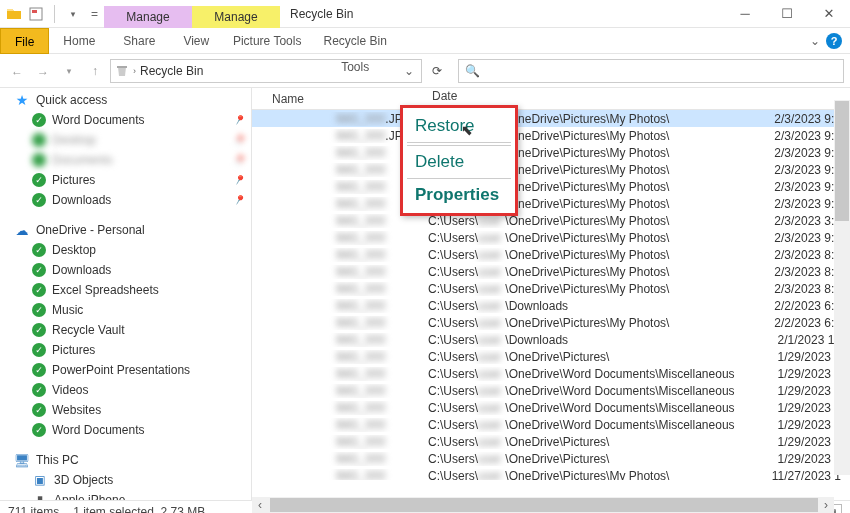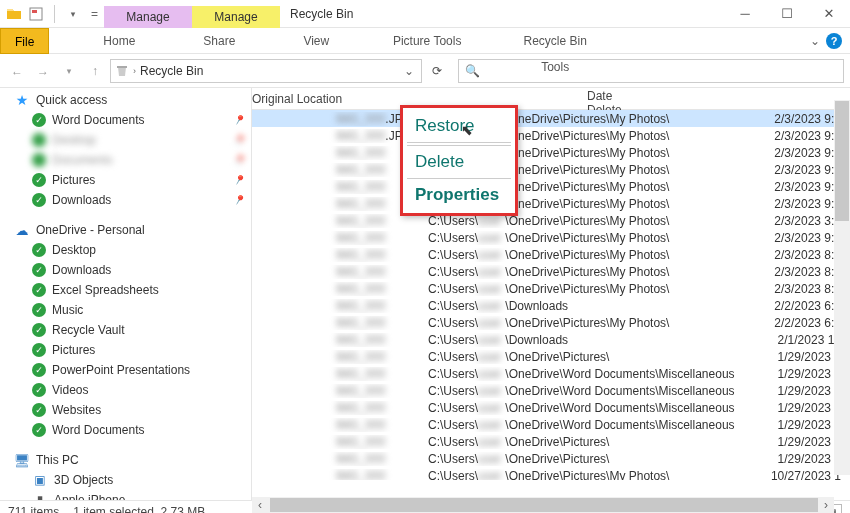--- a/index.html
+++ b/index.html
@@ -8,21 +8,21 @@
 .qat { display: flex; align-items: center; gap: 6px; padding: 0 6px; }
 .qat-icon { width: 16px; height: 16px; display: inline-flex; align-items: center; justify-content: center; }
 .qat-sep { width: 1px; height: 18px; background: #ccc; margin: 0 4px; }
 .context-tabs { display: flex; height: 28px; }
 .ctab { width: 88px; text-align: center; line-height: 22px; height: 22px; margin-top: 6px; font-size: 12px; }
 .ctab.purple { background: #e6bdf0; }
 .ctab.yellow { background: #f7f069; }
 .title { margin-left: 10px; font-size: 12px; }
 .winbtns { margin-left: auto; display: flex; }
 .winbtn { width: 42px; height: 28px; text-align: center; line-height: 28px; font-size: 13px; color: #555; }
-.ribbonrow { height: 26px; display: flex; align-items: center; border-bottom: 1px solid #e5e5e5; gap: 40px; }
+.ribbonrow { height: 26px; display: flex; align-items: center; border-bottom: 1px solid #e5e5e5; }
 .ribbon-file { background: #f3ba1e; color: #000; padding: 0 14px; height: 26px; line-height: 26px; border: 1px solid #d59e00; }
 .ribbon-tab { padding: 0 14px; height: 26px; line-height: 26px; color: #555; }
 .ribbon-tab.ctx { text-align: center; width: 88px; padding: 0; }
 .ribbon-right { margin-left: auto; display: flex; align-items: center; gap: 6px; padding-right: 8px; }
 .help-icon { width: 16px; height: 16px; background: #0a84d6; color: #fff; border-radius: 50%; text-align: center; line-height: 16px; font-size: 11px; font-weight: bold; }
 .navrow { height: 34px; display: flex; align-items: center; padding: 0 6px; border-bottom: 1px solid #e5e5e5; gap: 4px; }
 .navbtn { width: 22px; height: 22px; display: flex; align-items: center; justify-content: center; color: #999; }
 .addrbar { flex: 0 0 312px; height: 24px; border: 1px solid #ccc; display: flex; align-items: center; padding: 0 4px; gap: 4px; }
 .bin-mini { width: 14px; height: 14px; }
 .chev { color: #666; font-size: 9px; }
@@ -244,21 +244,21 @@
           <div class="sb-item">
             <span class="icon16 phone">▮</span>
             <span>Apple iPhone</span>
           </div>
         </div>
     </div>
   </div>
 
   <div class="list">
     <div class="list-hdr">
-      <div class="col-loc">Original Location</div>
+      <div class="col-name">Name</div>
       <div class="col-date">Date Delete</div>
     </div>
     <div id="rows" class="list-body">
         <div class="row selected">
           <div class="c-name"><span style="filter:blur(3px);color:#888;">IMG_000</span>.JPG</div>
           <div class="c-loc"><span>C:\Users\</span><span class="blur">user</span><span>\OneDrive\Pictures\My Photos\</span></div>
           <div class="c-date">2/3/2023 9:3</div>
         </div>
         <div class="row">
           <div class="c-name"><span style="filter:blur(3px);color:#888;">IMG_000</span>.JPG</div>
@@ -356,21 +356,21 @@
           <div class="c-date">1/29/2023 9</div>
         </div>
         <div class="row">
           <div class="c-name"><span style="filter:blur(3px);color:#888;">IMG_000</span></div>
           <div class="c-loc"><span>C:\Users\</span><span class="blur">user</span><span>\OneDrive\Pictures\</span></div>
           <div class="c-date">1/29/2023 9</div>
         </div>
         <div class="row">
           <div class="c-name"><span style="filter:blur(3px);color:#888;">IMG_000</span></div>
           <div class="c-loc"><span>C:\Users\</span><span class="blur">user</span><span>\OneDrive\Pictures\My Photos\</span></div>
-          <div class="c-date">10/27/2023 1</div>
+          <div class="c-date">11/27/2023 1</div>
         </div>
       </div>
   </div>
 </div>
 
 <div class="vscroll">
     <div class="thumb"></div>
   </div>
 
 <div class="hscroll">

